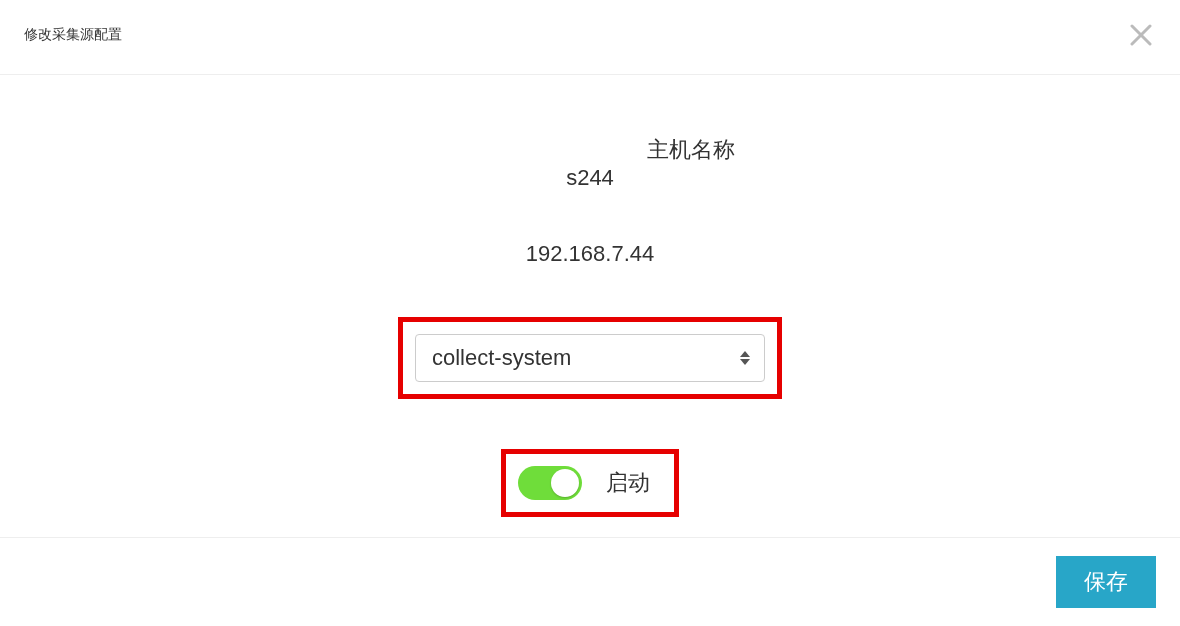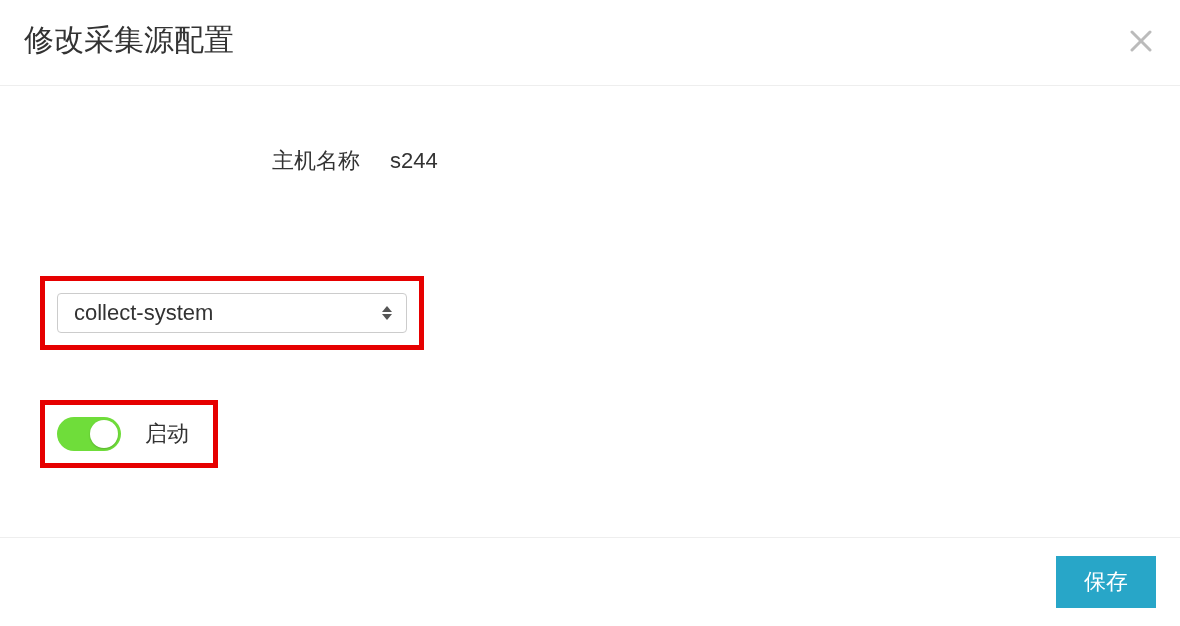--- a/index.html
+++ b/index.html
@@ -17,39 +17,40 @@
       background: #fff;
     }
     .modal-header {
       display: flex;
       justify-content: space-between;
       align-items: center;
       padding: 20px 24px 24px 24px;
       border-bottom: 1px solid #eee;
     }
     .modal-title {
-      font-size: 30px;
+      font-size: 14px;
       color: #333;
       font-weight: 400;
     }
     .close-btn {
       cursor: pointer;
       color: #bbb;
       font-size: 28px;
       line-height: 1;
       padding: 4px;
     }
     .close-btn svg { display: block; }
     .modal-body {
       padding: 60px 40px 40px 40px;
     }
     .form-row {
       display: flex;
       align-items: center;
       margin-bottom: 50px;
+      flex-direction: column;
     }
     .form-label {
       width: 350px;
       text-align: right;
       padding-right: 30px;
       font-size: 22px;
       color: #333;
     }
     .form-value {
       font-size: 22px;
@@ -57,21 +58,21 @@
     }
     .highlight-box {
       border: 5px solid #e60000;
       padding: 12px;
       display: inline-flex;
       align-items: center;
     }
     .select-wrap {
       position: relative;
       width: 350px;
-      height: 40px;
+      height: 48px;
       border: 1px solid #ccc;
       border-radius: 4px;
       background: #fff;
       display: flex;
       align-items: center;
       padding: 0 40px 0 16px;
       cursor: pointer;
     }
     .select-text {
       font-size: 22px;
@@ -155,20 +156,21 @@
   </div>
 
   <div class="modal-body">
 
     <div class="form-row">
       <div class="form-label">主机名称</div>
       <div class="form-value">s244</div>
     </div>
 
     <div class="form-row">
+      <div class="form-value">192.168.7.44</div>
     </div>
 
     <div class="form-row">
       <div class="highlight-box">
         <div class="select-wrap">
           <span class="select-text">collect-system</span>
           <span class="select-arrows">
             <svg width="10" height="6" viewBox="0 0 10 6">
                 <polygon points="5,0 10,6 0,6" fill="#555"></polygon>
               </svg>

